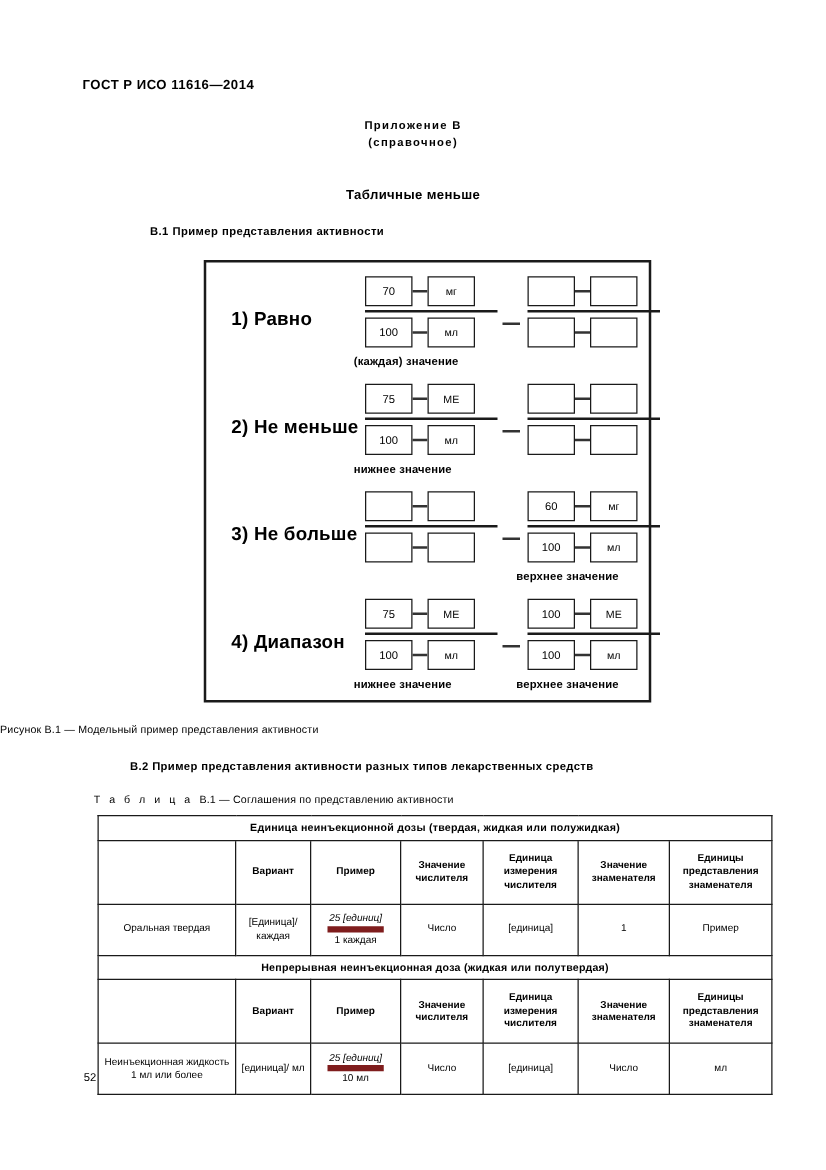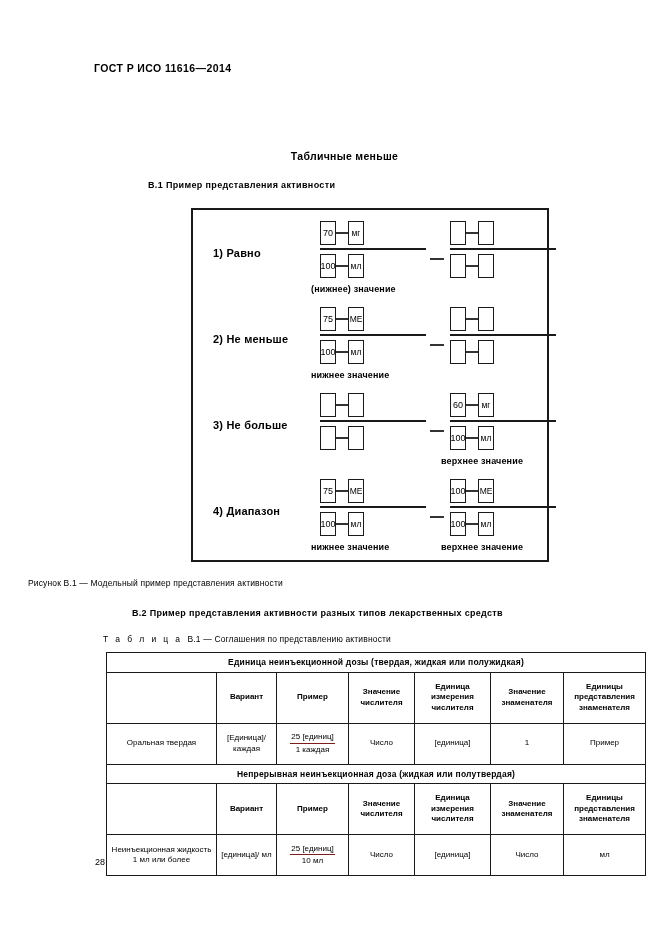--- a/index.html
+++ b/index.html
@@ -4,21 +4,21 @@
 <style>
   html, body { margin:0; padding:0; }
   body {
     width:661px; height:936px;
     background:#ffffff;
     font-family:"Liberation Sans", sans-serif;
     color:#000000;
     position:relative;
     overflow:hidden;
   }
-  .page { position:absolute; inset:0;margin-left:28px; }
+  .page { position:absolute; inset:0; }
 
   
   .doc-header {
     position:absolute; left:66px; top:62px;
     font-size:10.5px; font-weight:bold; letter-spacing:0.4px;
   }
 
   
   .annex { position:absolute; left:0; right:0; top:93px; text-align:center; }
   .annex-line { font-size:9px; font-weight:bold; letter-spacing:1.1px; line-height:14px; }
@@ -43,39 +43,39 @@
   .fig-row {
     position:absolute; left:0; width:100%; height:88px;
   }
   .fig-row.r1 { top:4px; }
   .fig-row.r2 { top:90px; }
   .fig-row.r3 { top:176px; }
   .fig-row.r4 { top:262px; }
 
   .row-label {
     position:absolute; left:20px; top:33px;
-    font-size:11px; font-weight:bold; letter-spacing:0.2px;
+    font-size:15px; font-weight:bold; letter-spacing:0.2px;
     white-space:nowrap;
   }
 
   
   .frac {
     position:absolute; top:6px; width:106px;
   }
   .frac.left  { left:127px; }
   .frac.right { left:257px; }
 
   .frac-part {
     display:flex; align-items:center; height:26px;
   }
   .frac-part.num { margin-bottom:2px; }
   .frac-part.den { margin-top:3px; }
 
   .cell-box {
-    width:16px; height:24px;
+    width:38px; height:24px;
     border:1.6px solid #1a1a1a;
     box-sizing:border-box;
     display:flex; align-items:center; justify-content:center;
     font-size:9px; font-weight:normal; background:#fff;
   }
   .cell-box.unit { font-size:8.5px; }
   .connector {
     width:12px; height:2px; background:#333; flex:none;
   }
   .frac-bar {
@@ -127,36 +127,38 @@
     font-weight:normal;
   }
   .data-table .band {
     font-weight:bold; font-size:8.5px; letter-spacing:0.2px;
     padding:4px 12px;
   }
   .data-table .colhead { font-weight:bold; height:44px; }
   .data-table .datarow td { height:34px; }
 
   .frac-cell { display:inline-block; text-align:center; line-height:10.5px; }
-  .frac-cell .top { border-bottom:1px solid #7f1d1d; padding:0 1px; display:block; }
+  .frac-cell .top { border-bottom:5px solid #7f1d1d; padding:0 1px; display:block;font-style:italic; }
   .frac-cell .bot { display:block; padding-top:1px; }
 
   .page-number {
     position:absolute; left:67px; top:857px;
     font-size:9px;
   }
 </style>
 </head>
 <body>
 
 <div class="page">
 
   <div class="doc-header">ГОСТ Р ИСО 11616—2014</div>
 
   <div class="annex">
+    <div class="annex-line">Приложение В</div>
+    <div class="annex-line">(справочное)</div>
   </div>
 
   <div class="section-title">Табличные меньше</div>
 
   <div class="clause-b1">В.1  Пример представления активности</div>
 
   <div class="figure-frame">
 
     <div class="fig-row r1">
       <div class="row-label">1) Равно</div>
@@ -180,21 +182,21 @@
           <div class="connector"></div>
           <div class="cell-box unit"></div>
         </div>
         <div class="frac-bar"></div>
         <div class="frac-part den">
           <div class="cell-box"></div>
           <div class="connector"></div>
           <div class="cell-box unit"></div>
         </div>
       </div>
-      <div class="row-caption cap-left">(нижнее) значение</div>
+      <div class="row-caption cap-left">(каждая) значение</div>
       <div class="row-caption cap-right"></div>
     </div>
 
     <div class="fig-row r2">
       <div class="row-label">2) Не меньше</div>
       <div class="frac left">
         <div class="frac-part num">
           <div class="cell-box">75</div>
           <div class="connector"></div>
           <div class="cell-box unit">МЕ</div>
@@ -360,15 +362,15 @@
           </span>
         </td>
         <td>Число</td>
         <td>[единица]</td>
         <td>Число</td>
         <td>мл</td>
       </tr>
     </tbody>
   </table>
 
-  <div class="page-number">28</div>
+  <div class="page-number">52</div>
 
 </div>
 
 </body></html>

